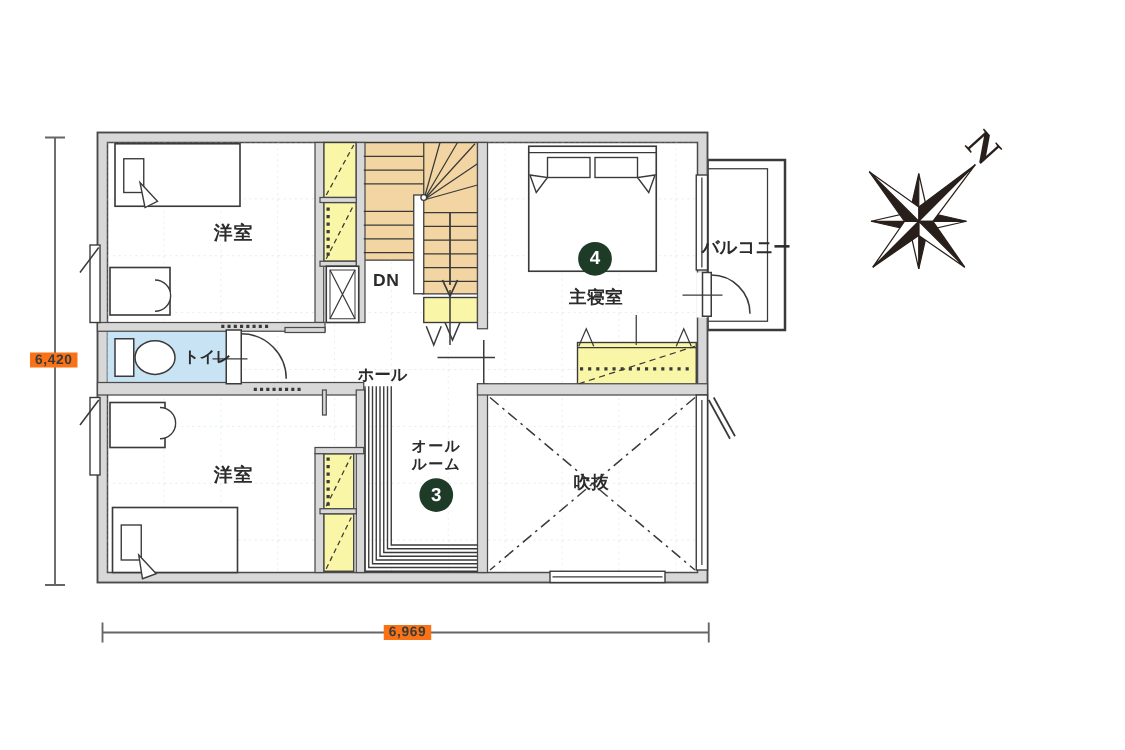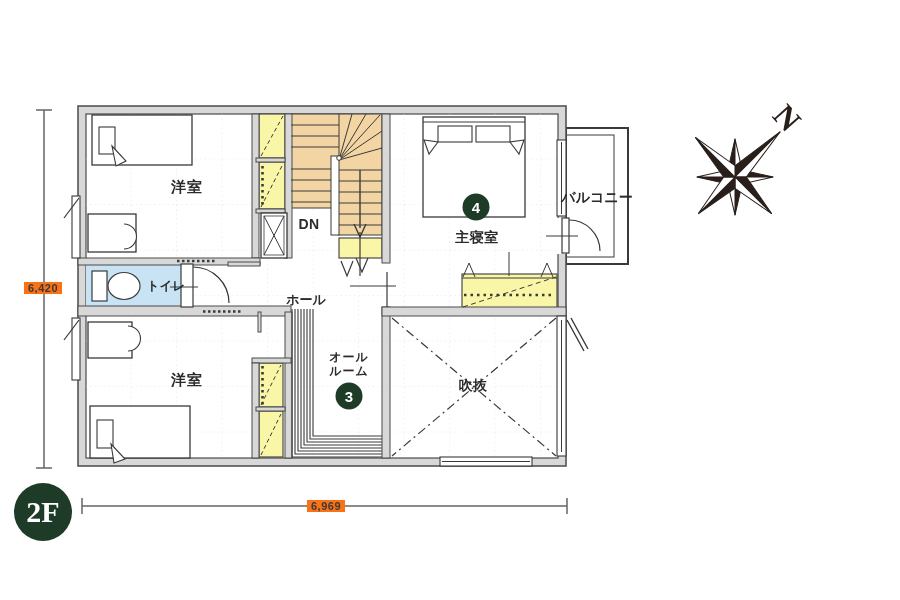--- a/index.html
+++ b/index.html
@@ -210,16 +210,13 @@
     <div>ルーム</div>
   </div>
   <div class="badge num-badge" style="left:349px;top:396px;background:#1e3b28;">
     <span>3</span>
   </div>
   <div class="lbl" style="left:473px;top:386px;font-size:14px;letter-spacing:.5px;text-align:right;">吹抜</div>
 
   <div class="dim" style="left:43px;top:288px;">6,420</div>
   <div class="dim" style="left:326px;top:506px;">6,969</div>
 
-  <div class="badge floor-badge" style="left:43px;top:512px;background:#1e3b28;">
-    <span>2F</span>
-  </div>
 </div>
 
 </body></html>

